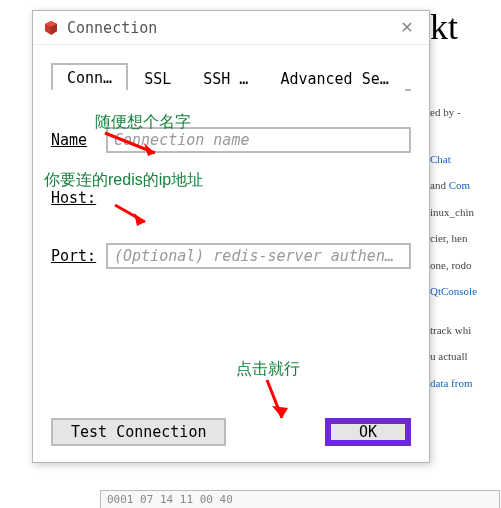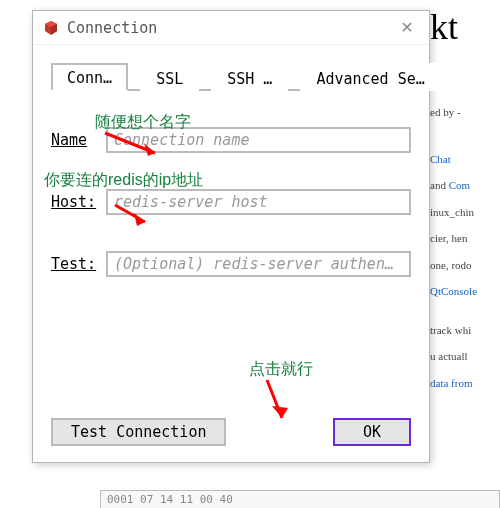--- a/index.html
+++ b/index.html
@@ -67,21 +67,21 @@
     display:flex;
     height:28px;
     border-bottom: 2px solid #bbb;
     position:relative;
     margin-bottom: 36px;
   }
   .tab {
     padding: 2px 14px 0 14px;
     border: 2px solid transparent;
     border-bottom: none;
-    margin-right: 12px;
+    margin-right: 0;
     background:#fff;
     color:#000;
     cursor:pointer;
     position:relative;
     font-family: Consolas, monospace;
     font-size:15px;
     height:28px;
     display:flex; align-items:center;
     white-space:nowrap;
   }
@@ -152,21 +152,21 @@
     height: 28px;
     padding: 0 18px;
     background:#e5e5e5;
     border:2px solid #bbb;
     font-family: Consolas, monospace;
     font-size:15px;
     color:#000;
     cursor:pointer;
     display:flex; align-items:center; justify-content:center;
   }
-  .btn.ok { padding:0 28px; border:2px solid #6d28d9; }
+  .btn.ok { padding:0 28px; border:6px solid #6d28d9; }
   .right-btns { display:flex; gap:12px; }
   .anno {
     position:absolute;
     color:#15803d;
     font-family: "Microsoft YaHei", sans-serif;
     font-size:16px;
     font-weight:500;
     white-space:nowrap;
     pointer-events:none;
   }
@@ -231,26 +231,25 @@
       <div class="tab">Advanced Se…</div>
     </div>
 
     <div class="form-row">
       <div class="form-label">Name</div>
       <input class="form-input" placeholder="Connection name" style="">
     </div>
 
     <div class="form-row" style="margin-top:8px">
       <div class="form-label">Host:</div>
-      <input class="form-input" placeholder="redis-server host" style="">
     </div>
 
 
     <div class="form-row">
-      <div class="form-label">Test:</div>
+      <div class="form-label">Port:</div>
       <input class="form-input" placeholder="(Optional) redis-server authen…" style="">
     </div>
   </div>
 
   <div class="bottom-bar">
     <div class="btn">Test Connection</div>
     <div class="right-btns">
       <div class="btn ok">OK</div>
     </div>
   </div>
@@ -261,17 +260,17 @@
   <line x1="5" y1="5" x2="55" y2="25" stroke="#ff0000" stroke-width="3"></line>
   <polygon points="55,25 44,15 48,28" fill="#ff0000"></polygon>
 </svg>
 
 <div class="anno" style="left:44px; top:170px;">你要连的redis的ip地址</div>
 <svg class="arrow" style="left:110px; top:200px;" width="50" height="30">
   <line x1="5" y1="5" x2="35" y2="22" stroke="#ff0000" stroke-width="3"></line>
   <polygon points="35,22 24,13 27,26" fill="#ff0000"></polygon>
 </svg>
 
-<div class="anno" style="left:249px; top:359px;">点击就行</div>
+<div class="anno" style="left:236px; top:359px;">点击就行</div>
 <svg class="arrow" style="left:257px; top:376px;" width="46" height="56">
   <line x1="10" y1="4" x2="25" y2="42" stroke="#ff0000" stroke-width="3"></line>
   <polygon points="25,42 15,30 31,32" fill="#ff0000"></polygon>
 </svg>
 
 </body></html>

